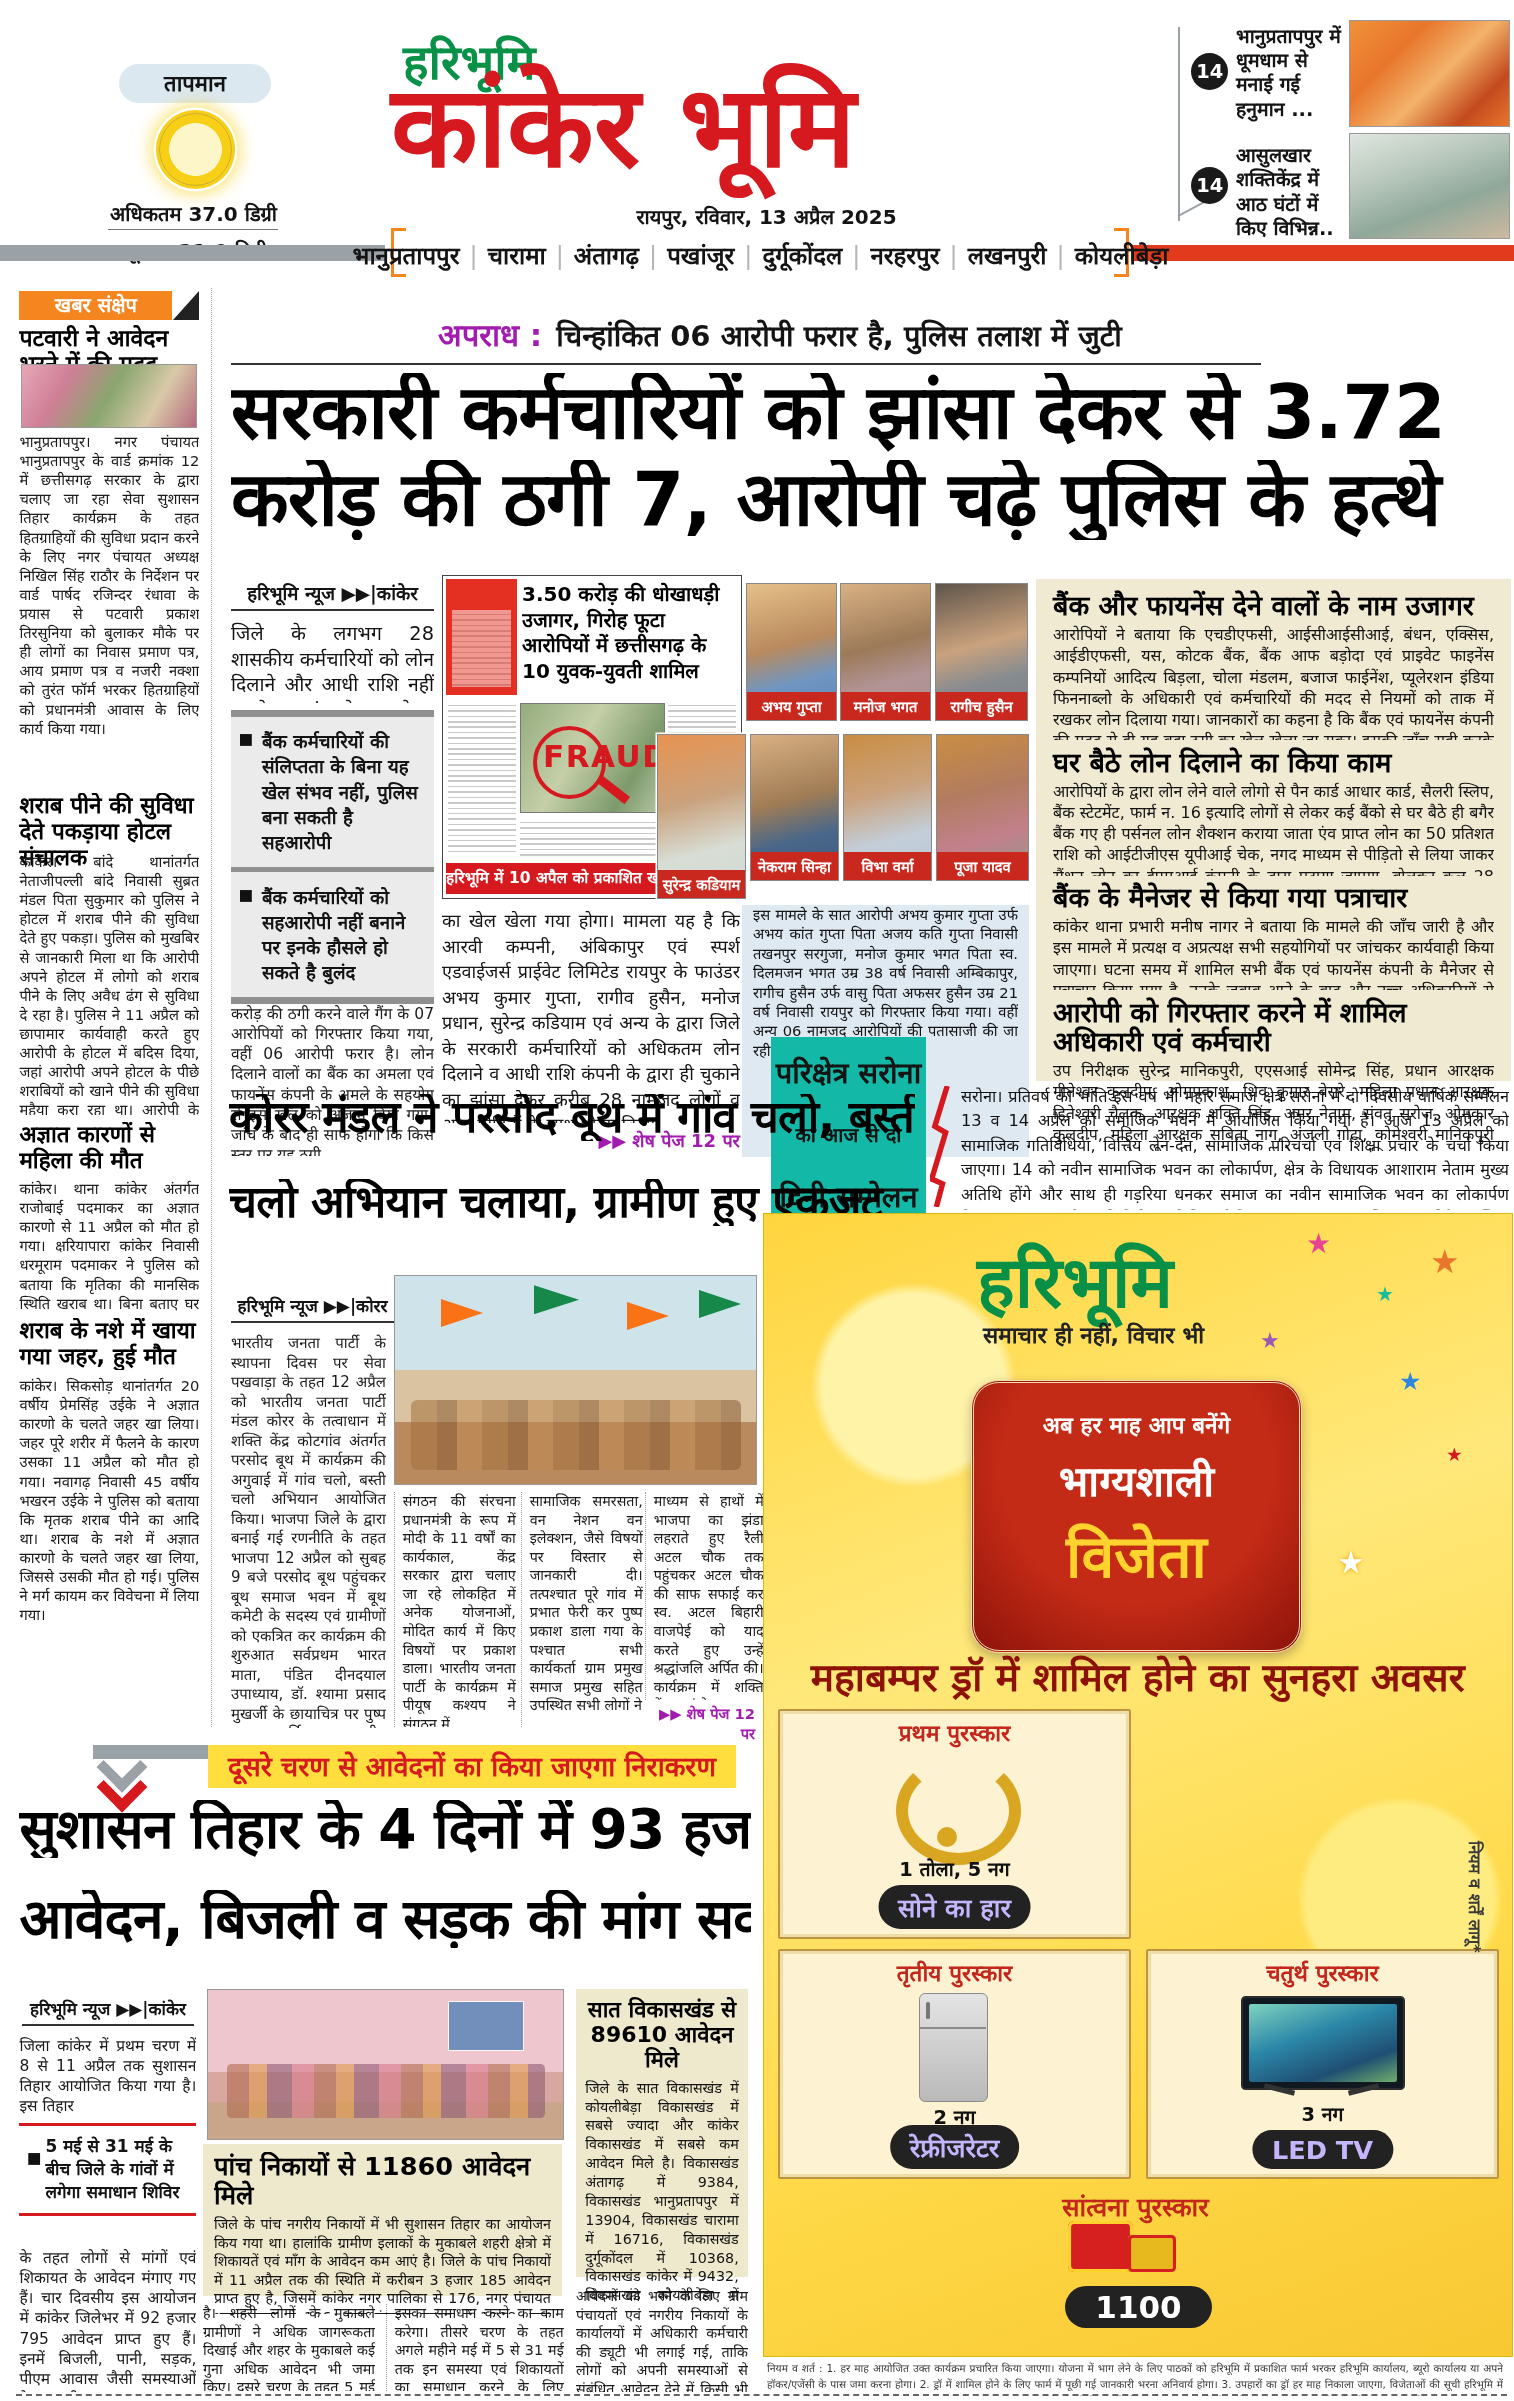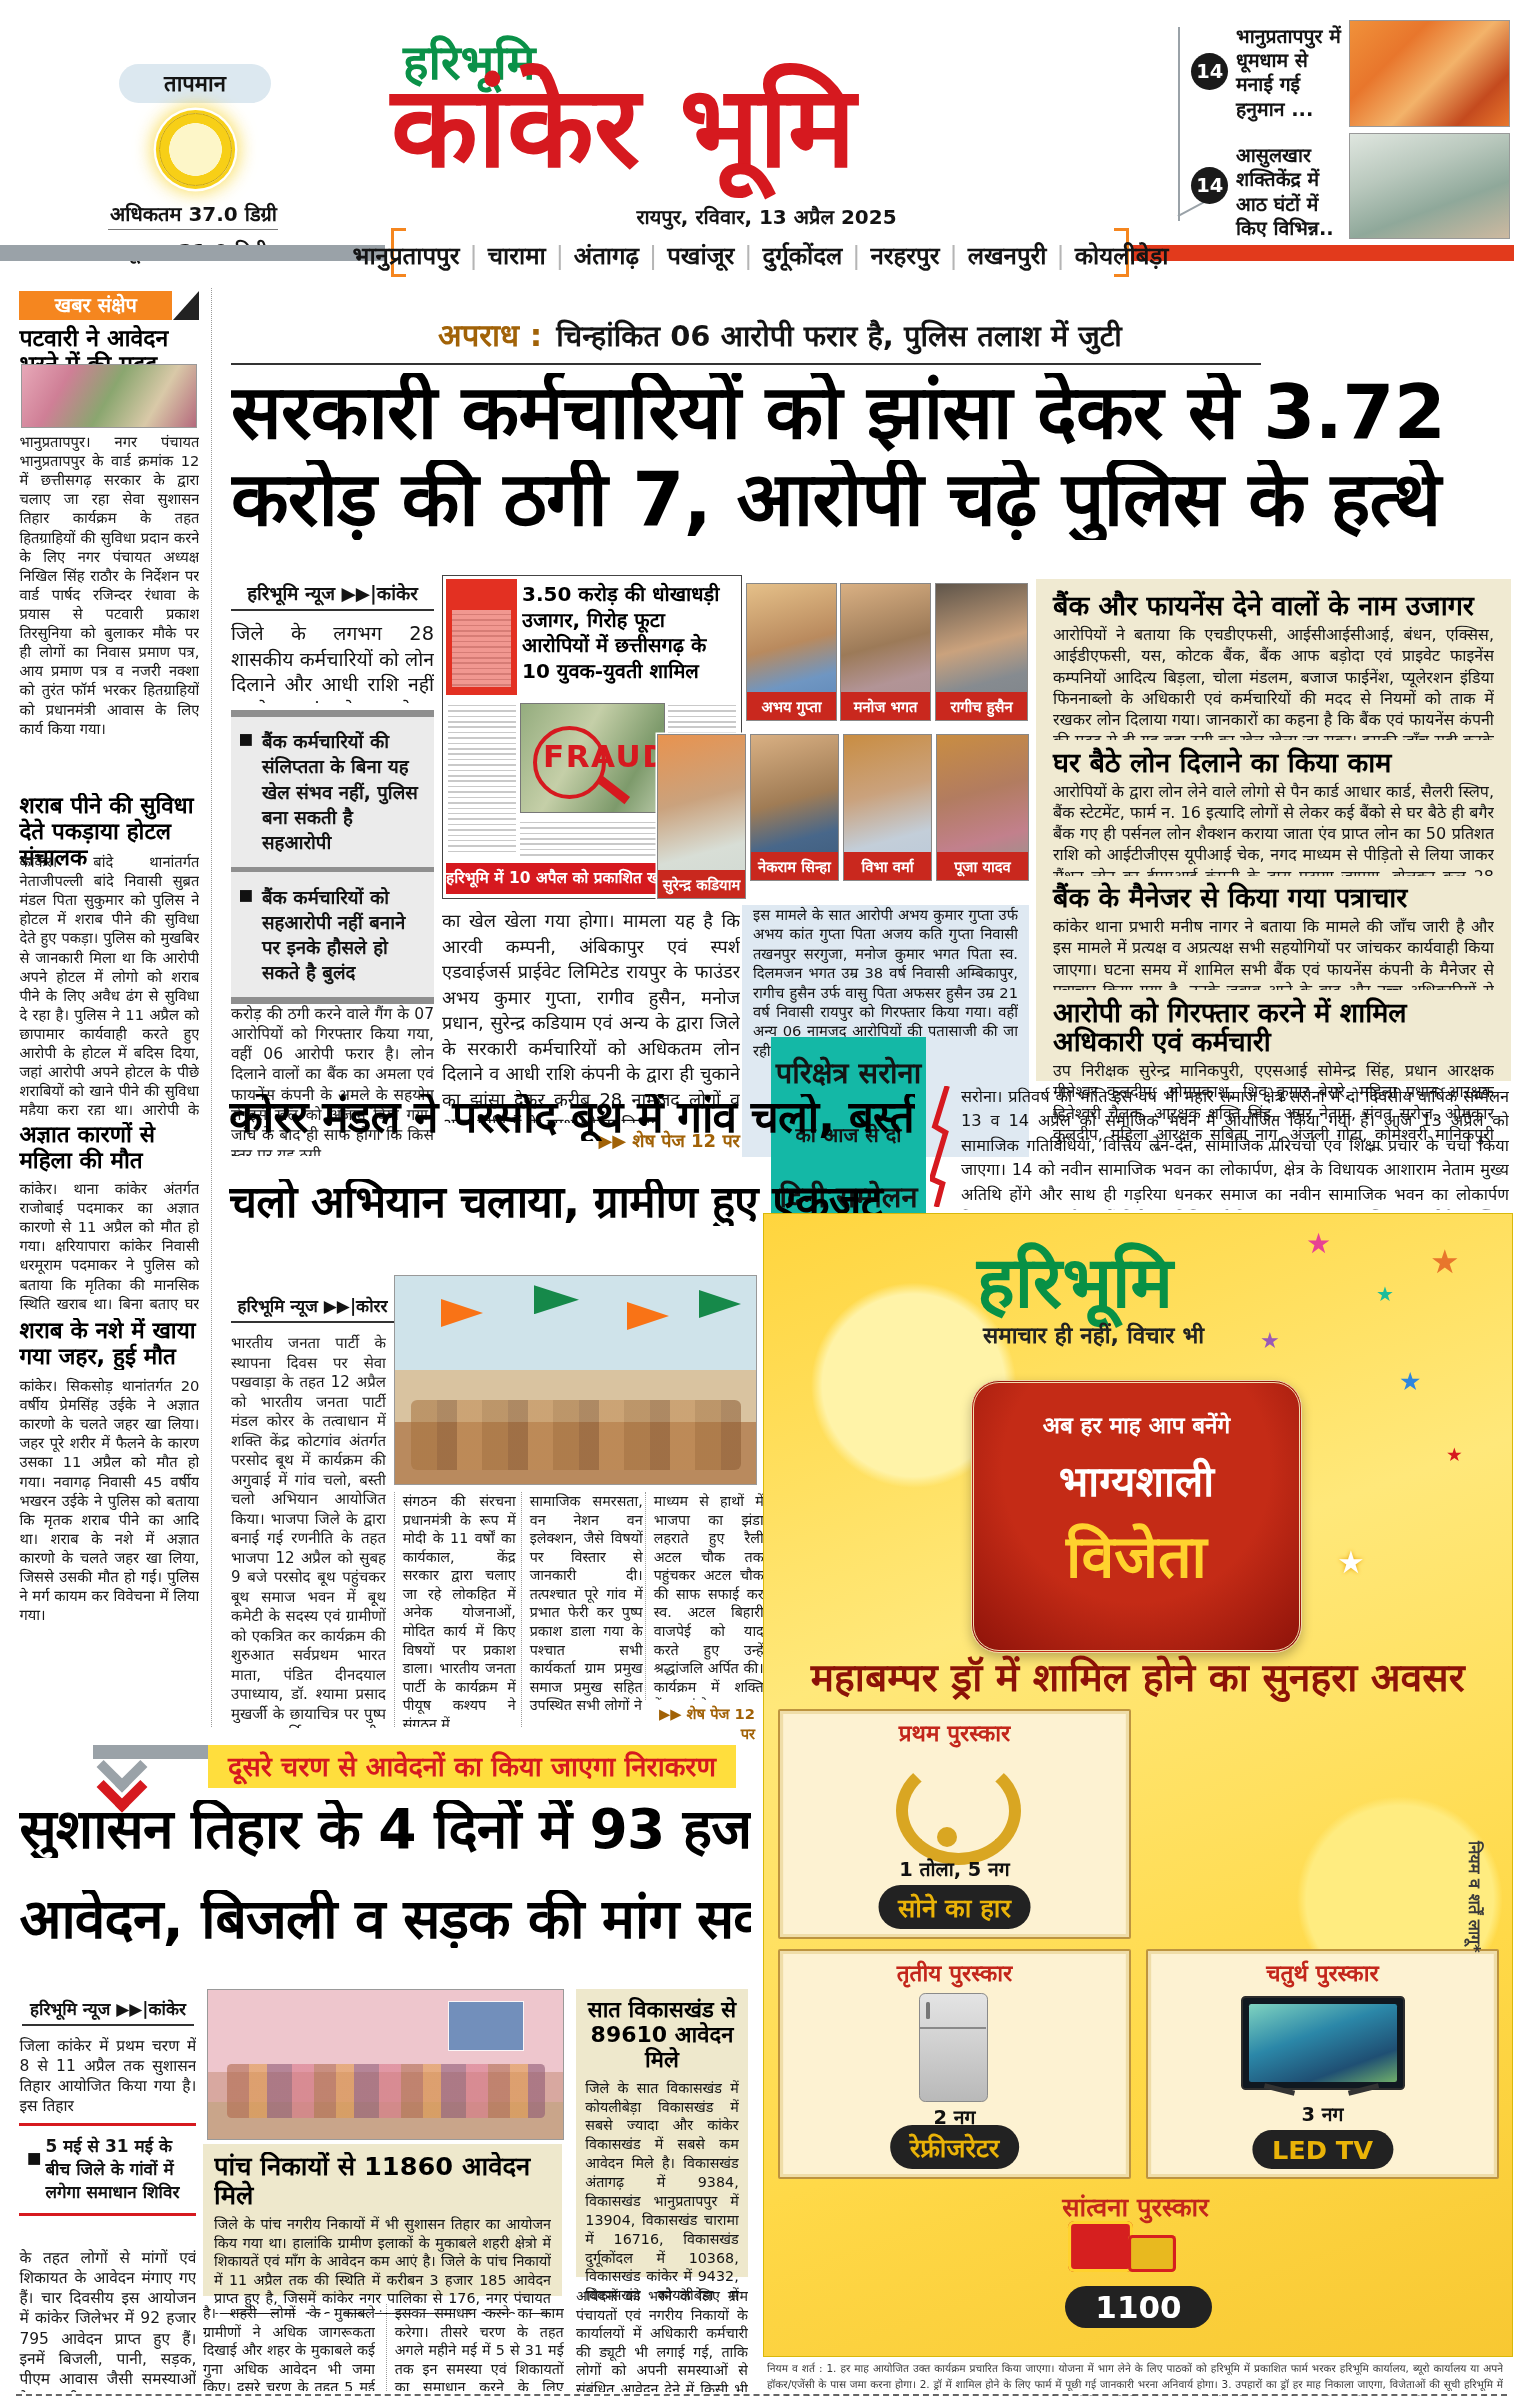--- a/index.html
+++ b/index.html
@@ -2,21 +2,21 @@
 <html style="font-size:12.4px"><head>
 <meta charset="utf-8">
 <style>
   html,body{margin:0;padding:0;background:#e9e9e9}
   .page{position:relative;width:1514px;height:2401px;background:#fff;
         font-family:"DejaVu Sans","Liberation Sans",sans-serif;color:#141414;overflow:hidden}
   .abs{position:absolute}
   .b{font-weight:700}
   .ctr{text-align:center}
   .jt{text-align:justify}
-  .red{color:#a16207}
+  .red{color:#a21caf}
   .bodytxt{font-size:14.7px;line-height:1.3;color:#1a1a1a;text-align:justify;overflow:hidden}
   .smtxt{font-size:14.3px;line-height:1.3;color:#1a1a1a;text-align:justify;overflow:hidden}
   .headline{font-weight:700;color:#000;line-height:1.06;letter-spacing:-0.8px;white-space:nowrap;overflow:hidden}
   .subhead{font-weight:700;color:#000;line-height:1.15;overflow:hidden}
   .byline{font-weight:700;font-size:18.6px;text-align:center;border-bottom:2.3px solid #333;padding:4.6px 0;overflow:hidden;white-space:nowrap}
   .pill-temp{background:#dce8f0;border-radius:20px;font-size:22px;font-weight:700;text-align:center;line-height:39px}
   .sun{border-radius:50%;background:radial-gradient(circle at 50% 50%, #fdf6c8 0 52%, #f7cf17 53% 100%);
        box-shadow:0 0 0 3.1px #f7cf17, 0 0 0 5.4px #fff, 0 0 17px 7.7px rgba(247,207,23,.65);border:1.5px solid #c9a50d}
   .navitem{font-size:24px;font-weight:700;white-space:nowrap}
   .navitem + .navitem::before{content:"|";color:#b5b5b5;font-weight:400;margin:0 10px}
@@ -38,21 +38,21 @@
   .creambox h4{margin:7.7px 0 3.1px 0;font-size:27px;line-height:1.1;color:#000}
   .creambox p{margin:0 0 4.6px 0;font-size:16px;line-height:1.33;text-align:justify;overflow:hidden}
   .bluebox{background:#dfe9f2}
   .chev{position:absolute;width:26px;height:26px;border-right:10px solid #9aa2a8;border-bottom:10px solid #9aa2a8;transform:rotate(45deg)}
   .chev.r{border-color:#d6191f}
   .star{position:absolute;font-weight:700;line-height:1}
   .prizecell{position:absolute;width:349px;height:226px;background:#fdf2d2;border:2.3px solid #bd9440;border-radius:2px;
              box-shadow:inset 0 0 0 3.1px #efdDA8, inset 0 0 0 3.1px #efdda8}
   .rank{font-size:22.5px;font-weight:700;color:#c3261b;text-align:center;margin-top:6.2px}
   .qty{font-size:19.4px;font-weight:700;color:#111;text-align:center}
-  .namepill{position:absolute;left:50%;transform:translateX(-50%);bottom:7.7px;background:#222;color:#eab308;
+  .namepill{position:absolute;left:50%;transform:translateX(-50%);bottom:7.7px;background:#222;color:#c4b5fd;
             border-radius:23px;font-size:25.6px;font-weight:700;padding:4.6px 20px;white-space:nowrap}
   .dottedsep{border-left:1.5px dotted #9a9a9a}
   .colrule{border-left:0.8px dotted #9a9a9a;padding-left:7.7px}
 </style>
 </head>
 <body>
 
 <div class="page">
 
   <div class="abs pill-temp" style="left:119px;top:64px;width:152px;height:39px">तापमान</div>

